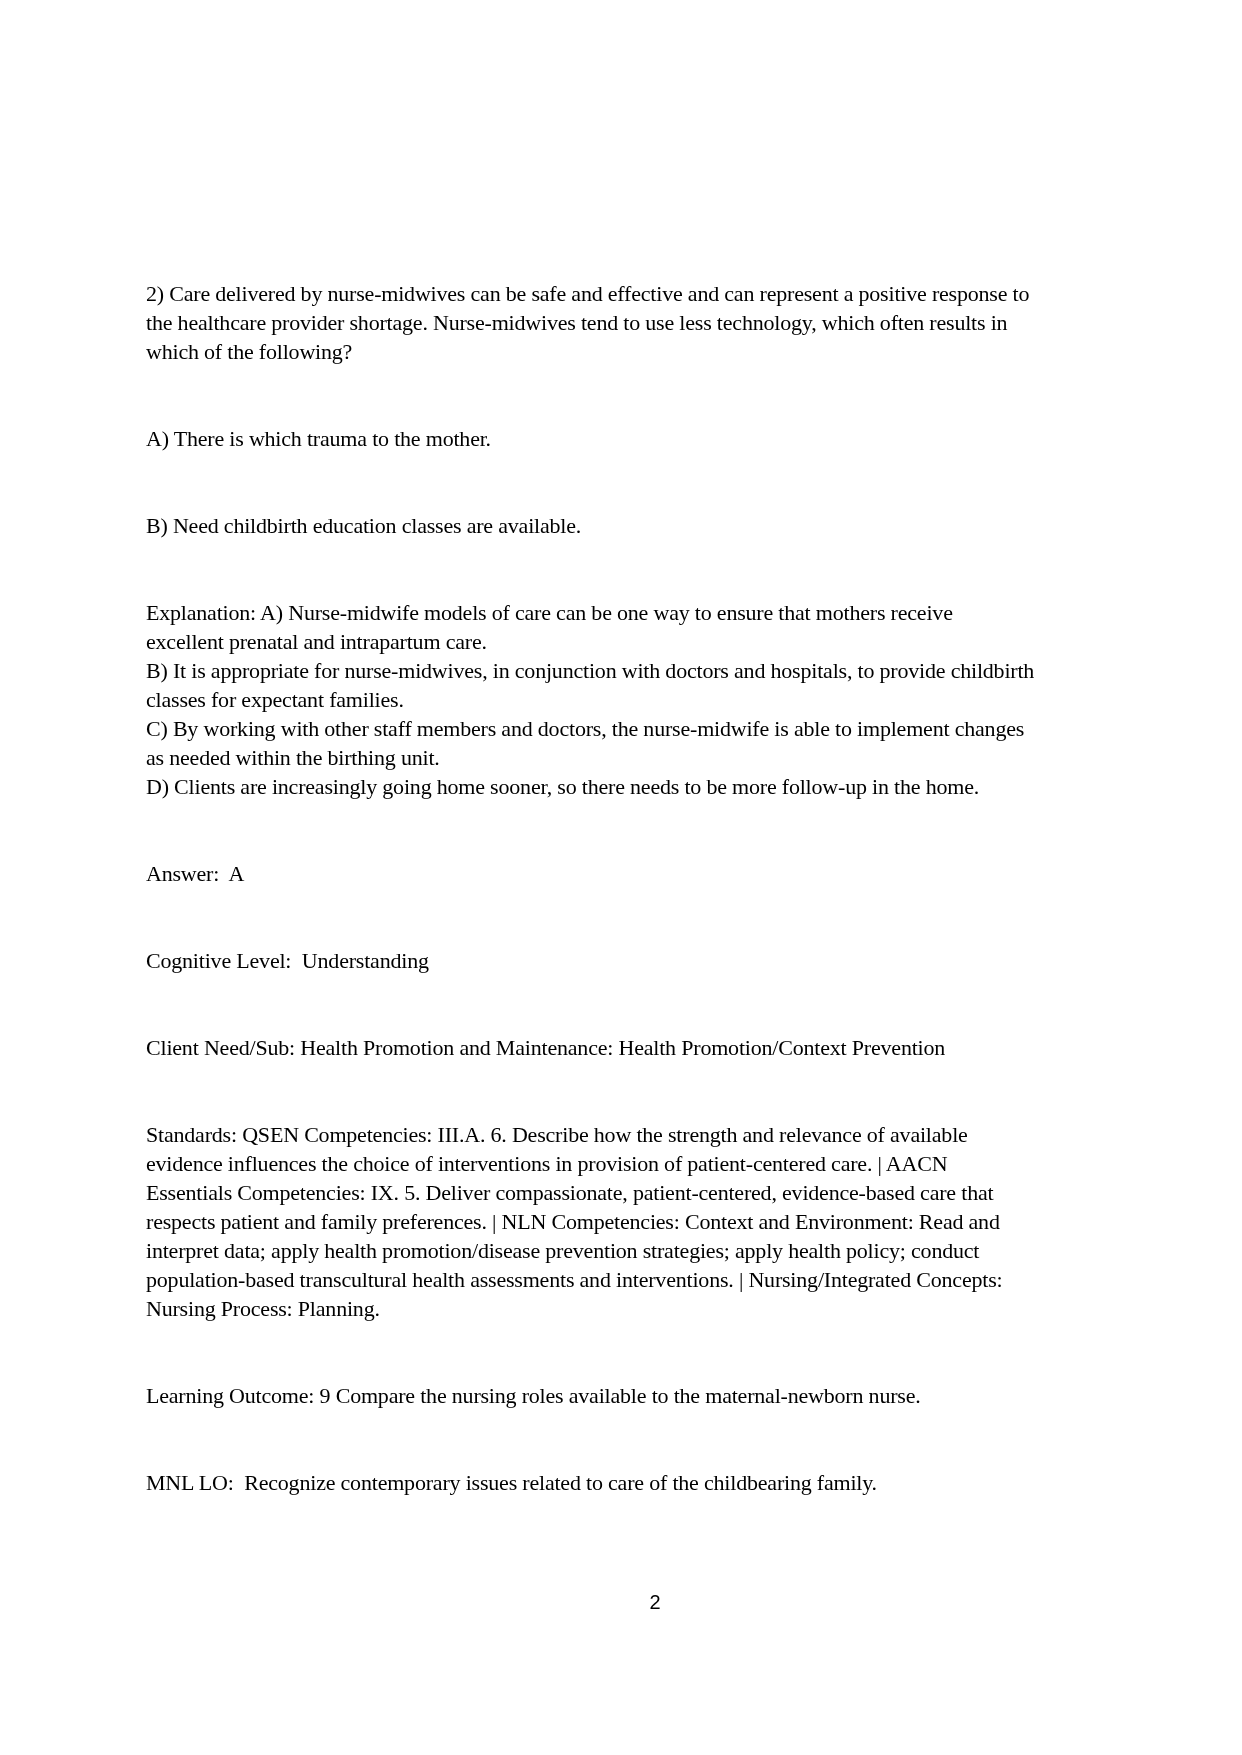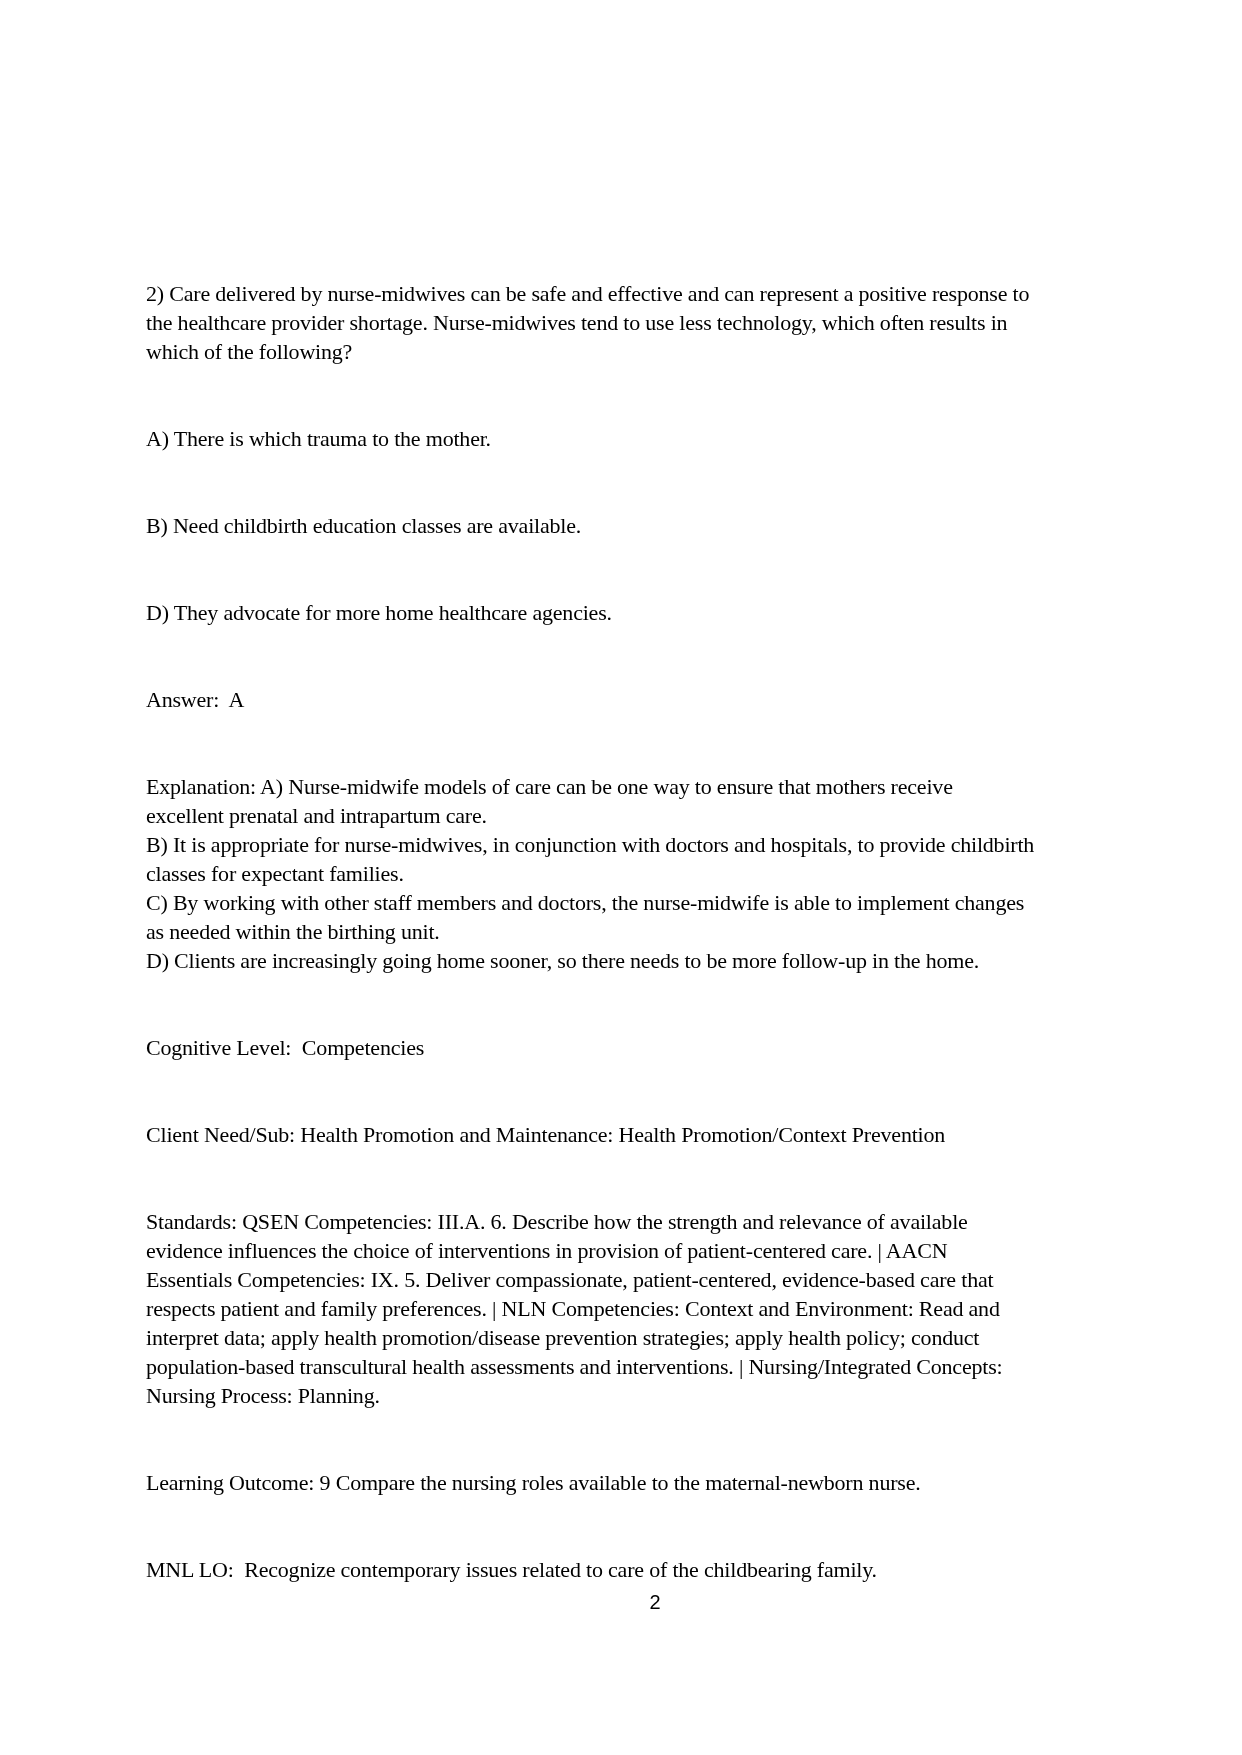--- a/index.html
+++ b/index.html
@@ -45,30 +45,29 @@
 </head>
 <body>
 
 <div class="page">
   <div class="content">
     <div class="tblock">2) Care delivered by nurse-midwives can be safe and effective and can represent a positive response to
 the healthcare provider shortage. Nurse-midwives tend to use less technology, which often results in
 which of the following?</div>
     <div class="tblock">A) There is which trauma to the mother.</div>
     <div class="tblock">B) Need childbirth education classes are available.</div>
-    <div class="tblock">D) They advocate for more home healthcare agencies.</div>
-    <div class="tblock">Answer:  A</div>
     <div class="tblock">Explanation: A) Nurse-midwife models of care can be one way to ensure that mothers receive
 excellent prenatal and intrapartum care.
 B) It is appropriate for nurse-midwives, in conjunction with doctors and hospitals, to provide childbirth
 classes for expectant families.
 C) By working with other staff members and doctors, the nurse-midwife is able to implement changes
 as needed within the birthing unit.
 D) Clients are increasingly going home sooner, so there needs to be more follow-up in the home.</div>
-    <div class="tblock">Cognitive Level:  Competencies</div>
+    <div class="tblock">Answer:  A</div>
+    <div class="tblock">Cognitive Level:  Understanding</div>
     <div class="tblock">Client Need/Sub: Health Promotion and Maintenance: Health Promotion/Context Prevention</div>
     <div class="tblock">Standards: QSEN Competencies: III.A. 6. Describe how the strength and relevance of available
 evidence influences the choice of interventions in provision of patient-centered care. | AACN
 Essentials Competencies: IX. 5. Deliver compassionate, patient-centered, evidence-based care that
 respects patient and family preferences. | NLN Competencies: Context and Environment: Read and
 interpret data; apply health promotion/disease prevention strategies; apply health policy; conduct
 population-based transcultural health assessments and interventions. | Nursing/Integrated Concepts:
 Nursing Process: Planning.</div>
     <div class="tblock">Learning Outcome: 9 Compare the nursing roles available to the maternal-newborn nurse.</div>
     <div class="tblock">MNL LO:  Recognize contemporary issues related to care of the childbearing family.</div>

